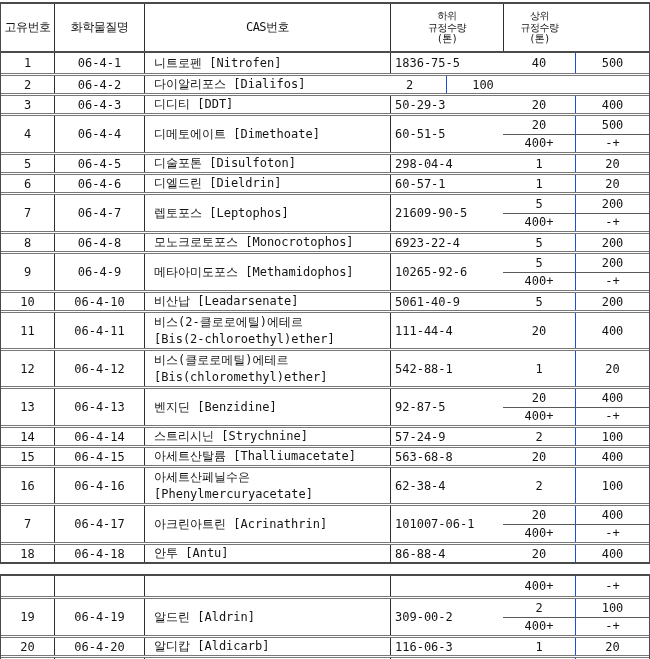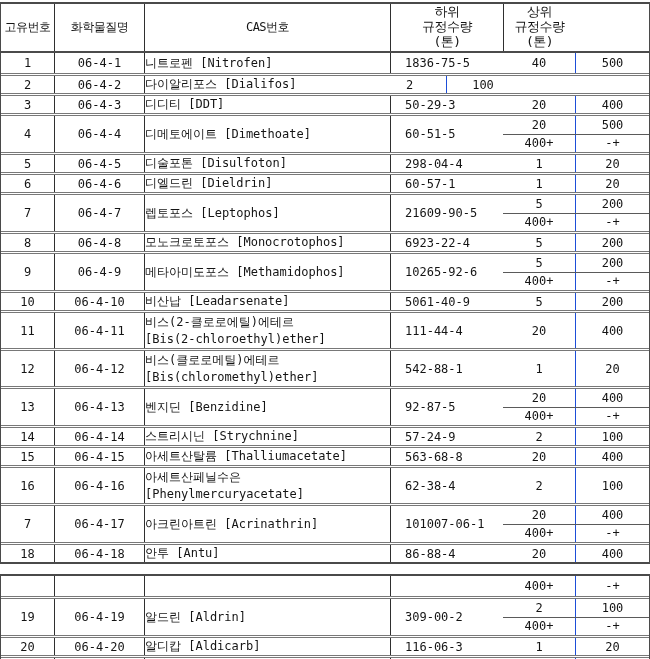--- a/index.html
+++ b/index.html
@@ -18,40 +18,40 @@
   .tbl2 { margin-top:10px; border-bottom:none; }
   .thead {
     display:grid; grid-template-columns:53px 90px 246px 113px 72px 74px;
     height:47px; border-bottom:2px solid #4b4b4b;
   }
   .hc {
     display:flex; align-items:center; justify-content:center; text-align:center;
     border-left:1px solid #2f2f2f; letter-spacing:-0.5px;
   }
   .thead .hc:first-child { border-left:none; }
-  .hc-multi { font-size:13px; line-height:1.15; white-space:pre-line; }
+  .hc-multi { font-size:10px; line-height:1.15; white-space:pre-line; }
   .row {
     display:grid; grid-template-columns:53px 90px 246px 113px 146px;
     box-sizing:border-box;
   }
   .row + .row { border-top:3px double #787878; }
   .h-single { height:20px; }
   .h-tall   { height:38px; }
   .h-double { height:39px; }
   .h-partial{ height:8px; border-top:3px double #787878; }
   .c {
     display:flex; align-items:center; justify-content:center;
     border-left:1px solid #2f2f2f; overflow:hidden; white-space:nowrap;
   }
   .row .c:first-child { border-left:none; }
   .c-name {
     flex-direction:column; align-items:flex-start; justify-content:center;
-    line-height:17px;
-  }
-  .c-cas { justify-content:flex-start; padding-left:14px; }
+    padding-left:9px; line-height:17px;
+  }
+  .c-cas { justify-content:flex-start; padding-left:4px; }
   .tiers { display:flex; flex-direction:column; border-left:none; padding:0;justify-content:flex-end; }
   .tier { flex:1; display:grid; grid-template-columns:72px 74px; }
   .tier + .tier { border-top:1px solid #5a5a5a; }
   .t-lower, .t-upper { border-left:1px solid #1d4ed8; }
 </style>
 </head>
 <body>
 
 <div class="canvas">
 

